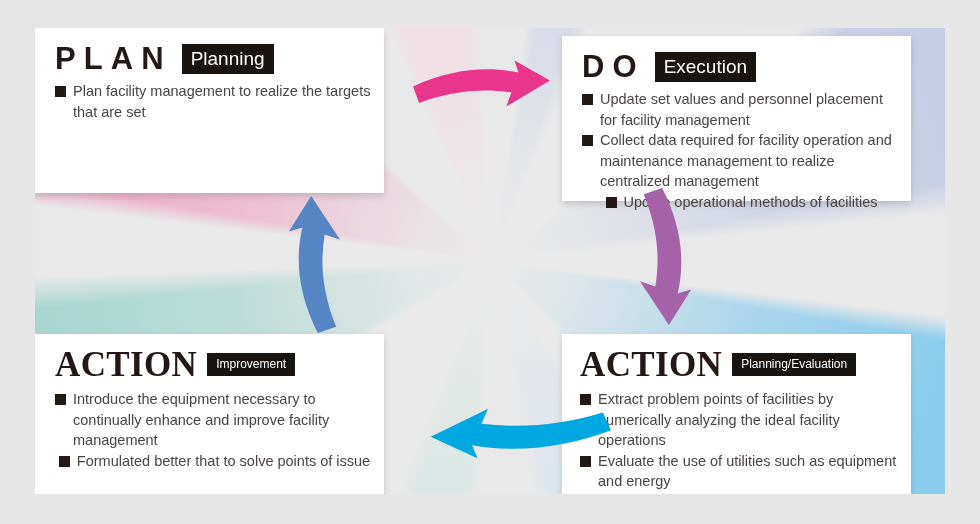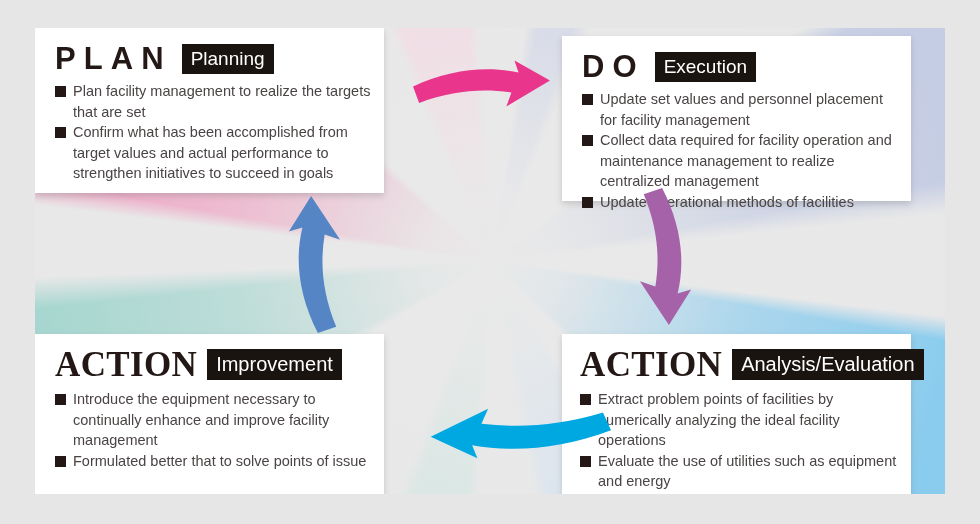--- a/index.html
+++ b/index.html
@@ -56,23 +56,23 @@
     font-weight:bold; color:#231815; line-height:1;
     font-size:31px; letter-spacing:0.01em;
   }
   .card-title.spaced { letter-spacing:0.26em; }
   .bl .card-title, .br .card-title { font-size:35px;font-family:Liberation Serif, serif; }
   .badge {
     display:inline-block; background:#1a1410; color:#ffffff;
     font-weight:normal; font-size:19px; line-height:1;
     padding:5px 9px 6px; margin-left:10px;
   }
-  .bl .badge, .br .badge { font-size:20px; }
+  .bl .badge, .br .badge { font-size:12px; }
   .bullets { list-style:none; }
-  .bullet { display:flex; align-items:flex-start; }
+  .bullet { display:flex; align-items:flex-start;justify-content:center; }
   .sq {
     flex:0 0 auto; width:11px; height:11px; background:#231815;
     margin:5px 7px 0 0;
   }
   .bt {
     font-size:14.5px; line-height:1.42; color:#4a4444;
   }
   .arrow { position:absolute; }
 </style>
 </head>
@@ -84,24 +84,20 @@
 
   <section class="card tl">
     <div class="title-row">
       <h2 class="card-title spaced">PLAN</h2>
       <span class="badge">Planning</span>
     </div>
     <ul class="bullets">
       <li class="bullet">
         <span class="sq"></span>
         <span class="bt">Plan facility management to realize the targets that are set</span>
-      </li>
-      <li class="bullet">
-        <span class="sq"></span>
-        <span class="bt">Confirm what has been accomplished from target values and actual performance to strengthen initiatives to succeed in goals</span>
       </li>
     </ul>
   </section>
 
   <section class="card tr">
     <div class="title-row">
       <h2 class="card-title spaced">DO</h2>
       <span class="badge">Execution</span>
     </div>
     <ul class="bullets">
@@ -133,21 +129,21 @@
       <li class="bullet">
         <span class="sq"></span>
         <span class="bt">Formulated better that to solve points of issue</span>
       </li>
     </ul>
   </section>
 
   <section class="card br">
     <div class="title-row">
       <h2 class="card-title">ACTION</h2>
-      <span class="badge">Analysis/Evaluation</span>
+      <span class="badge">Planning/Evaluation</span>
     </div>
     <ul class="bullets">
       <li class="bullet">
         <span class="sq"></span>
         <span class="bt">Extract problem points of facilities by numerically analyzing the ideal facility operations</span>
       </li>
       <li class="bullet">
         <span class="sq"></span>
         <span class="bt">Evaluate the use of utilities such as equipment and energy</span>
       </li>

